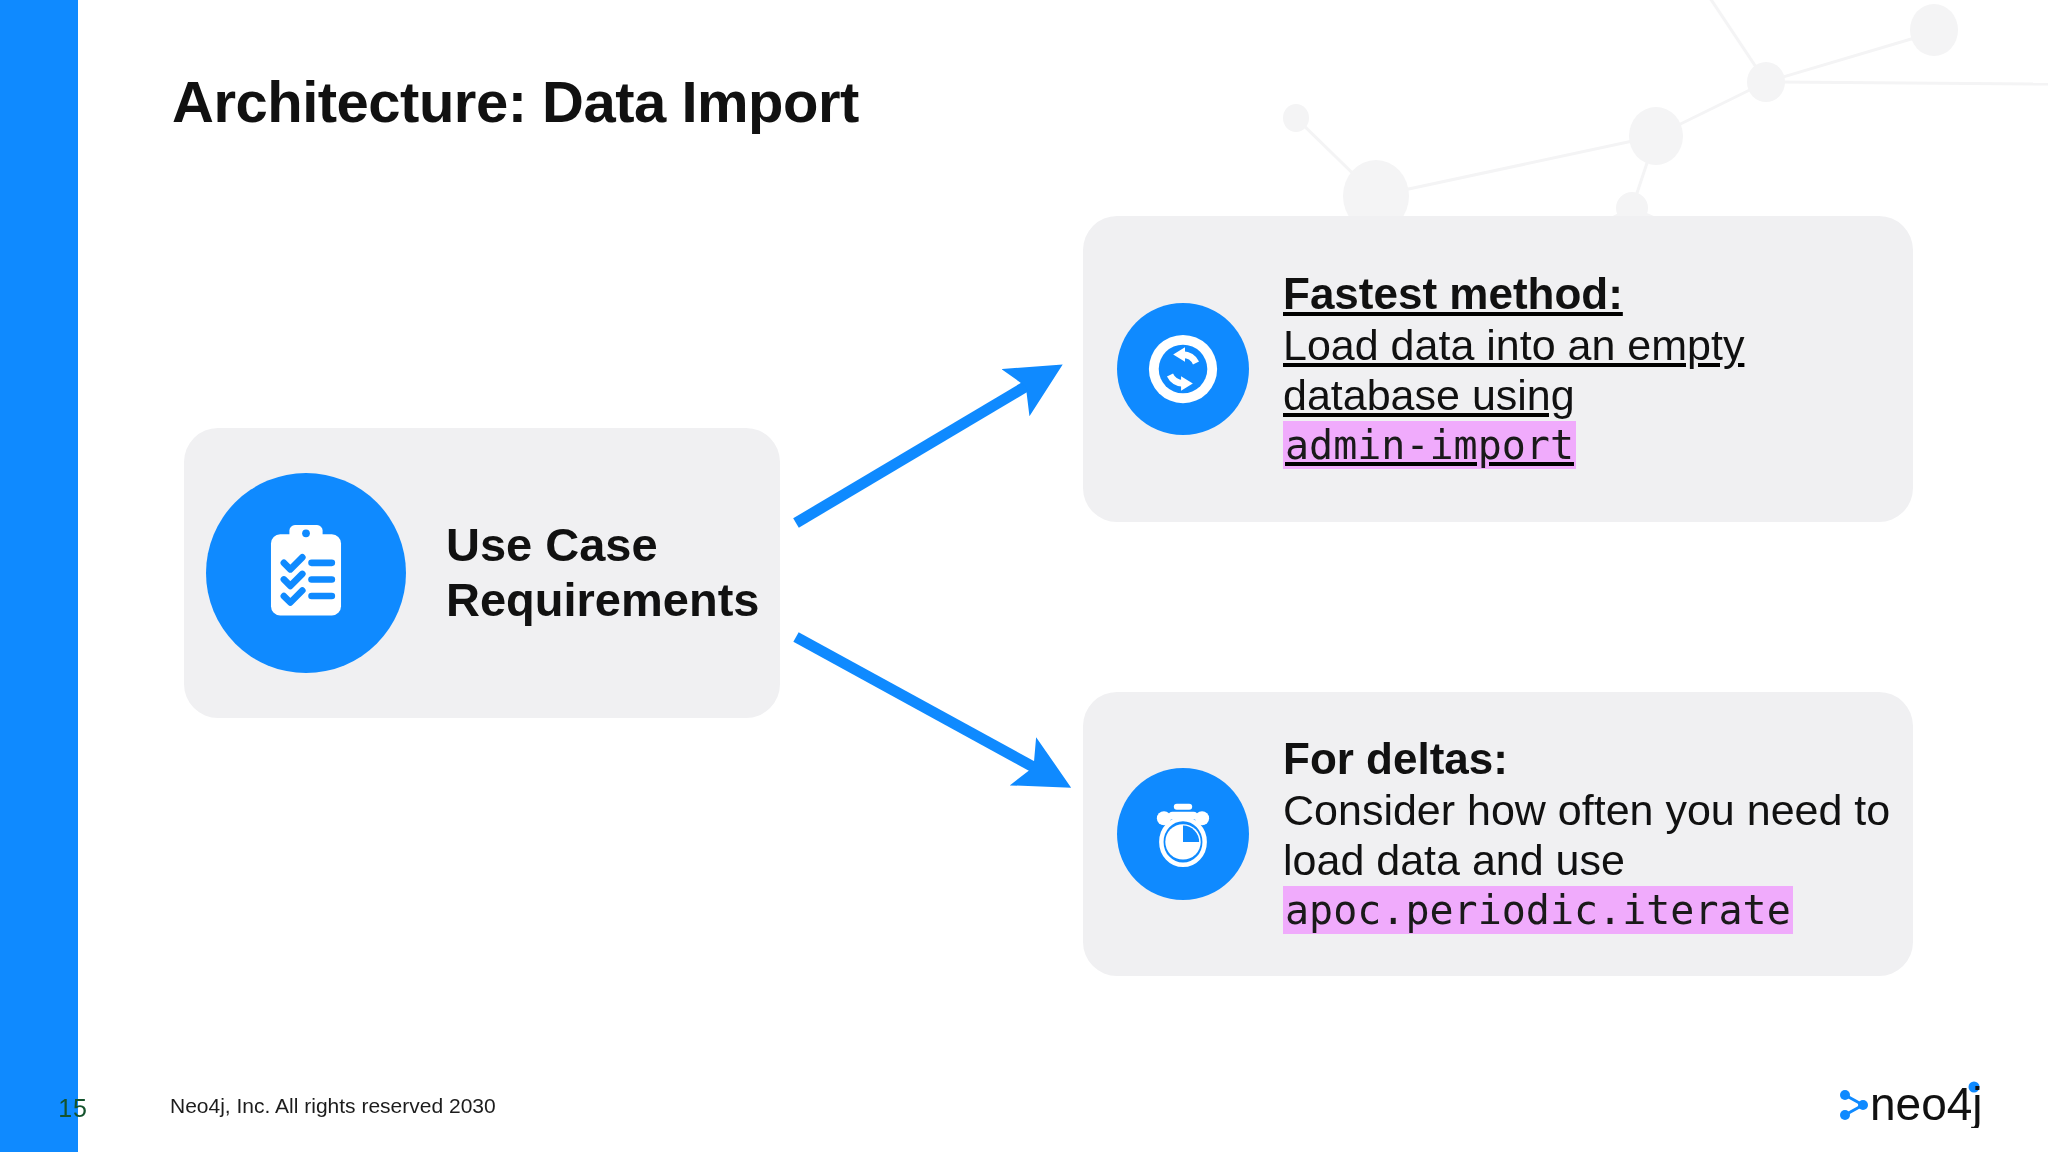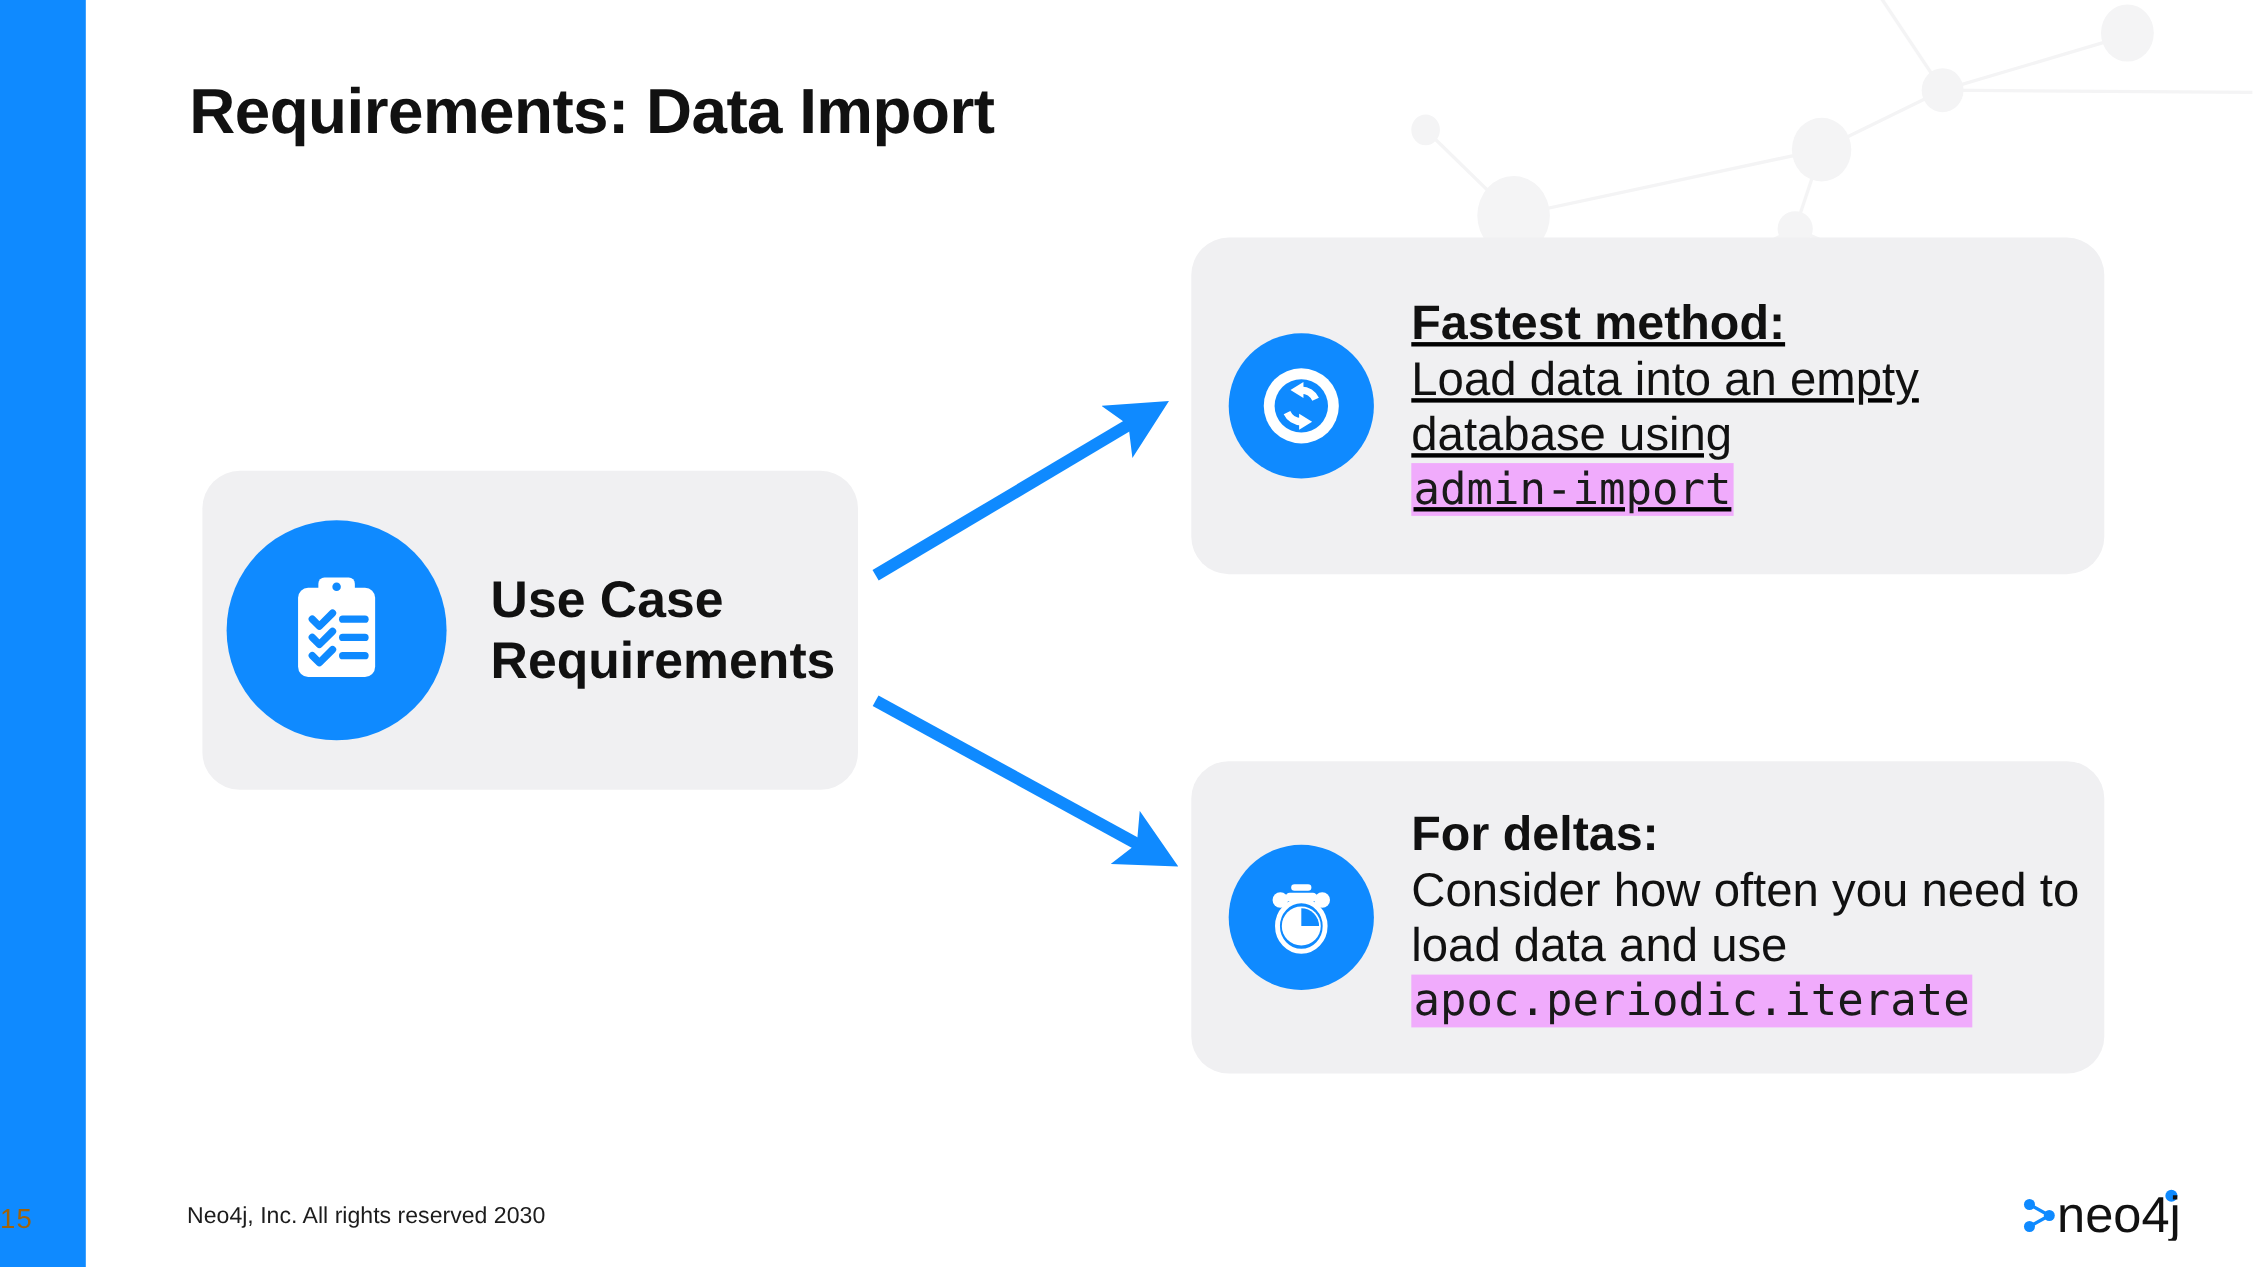--- a/index.html
+++ b/index.html
@@ -35,22 +35,22 @@
     top: 0;
     width: 78px;
     height: 1152px;
     background: #0f8aff;
   }
   #page-number {
     position: absolute;
     left: 0;
     top: 1094px;
     width: 88px;
-    text-align: left;
-    color: #a16207;
+    text-align: right;
+    color: #14532d;
     font-size: 25px;
     letter-spacing: 1px;
   }
 
   
   #slide-title {
     position: absolute;
     left: 172px;
     top: 68px;
     font-size: 58px;
@@ -186,21 +186,21 @@
       <ellipse cx="538" cy="82" rx="19" ry="20"></ellipse>
       <ellipse cx="404" cy="208" rx="16" ry="16"></ellipse>
       <ellipse cx="500" cy="250" rx="21" ry="23"></ellipse>
       <ellipse cx="706" cy="30" rx="24" ry="26"></ellipse>
     </g>
   </svg>
 
   <div id="left-rail"></div>
   <div id="page-number">15</div>
 
-  <div id="slide-title">Requirements: Data Import</div>
+  <div id="slide-title">Architecture: Data Import</div>
 
   <svg id="arrows" viewBox="0 0 2048 1152">
     <defs>
       <marker id="ah" markerWidth="5" markerHeight="5" refX="2.6" refY="2.5" orient="auto">
         <path d="M0,0 L5,2.5 L0,5 L1.1,2.5 Z" fill="#0f8aff"></path>
       </marker>
     </defs>
     <line x1="796" y1="523" x2="1040" y2="378" stroke="#0f8aff" stroke-width="11" marker-end="url(#ah)"></line>
     <line x1="796" y1="637" x2="1048" y2="775" stroke="#0f8aff" stroke-width="11" marker-end="url(#ah)"></line>
   </svg>

